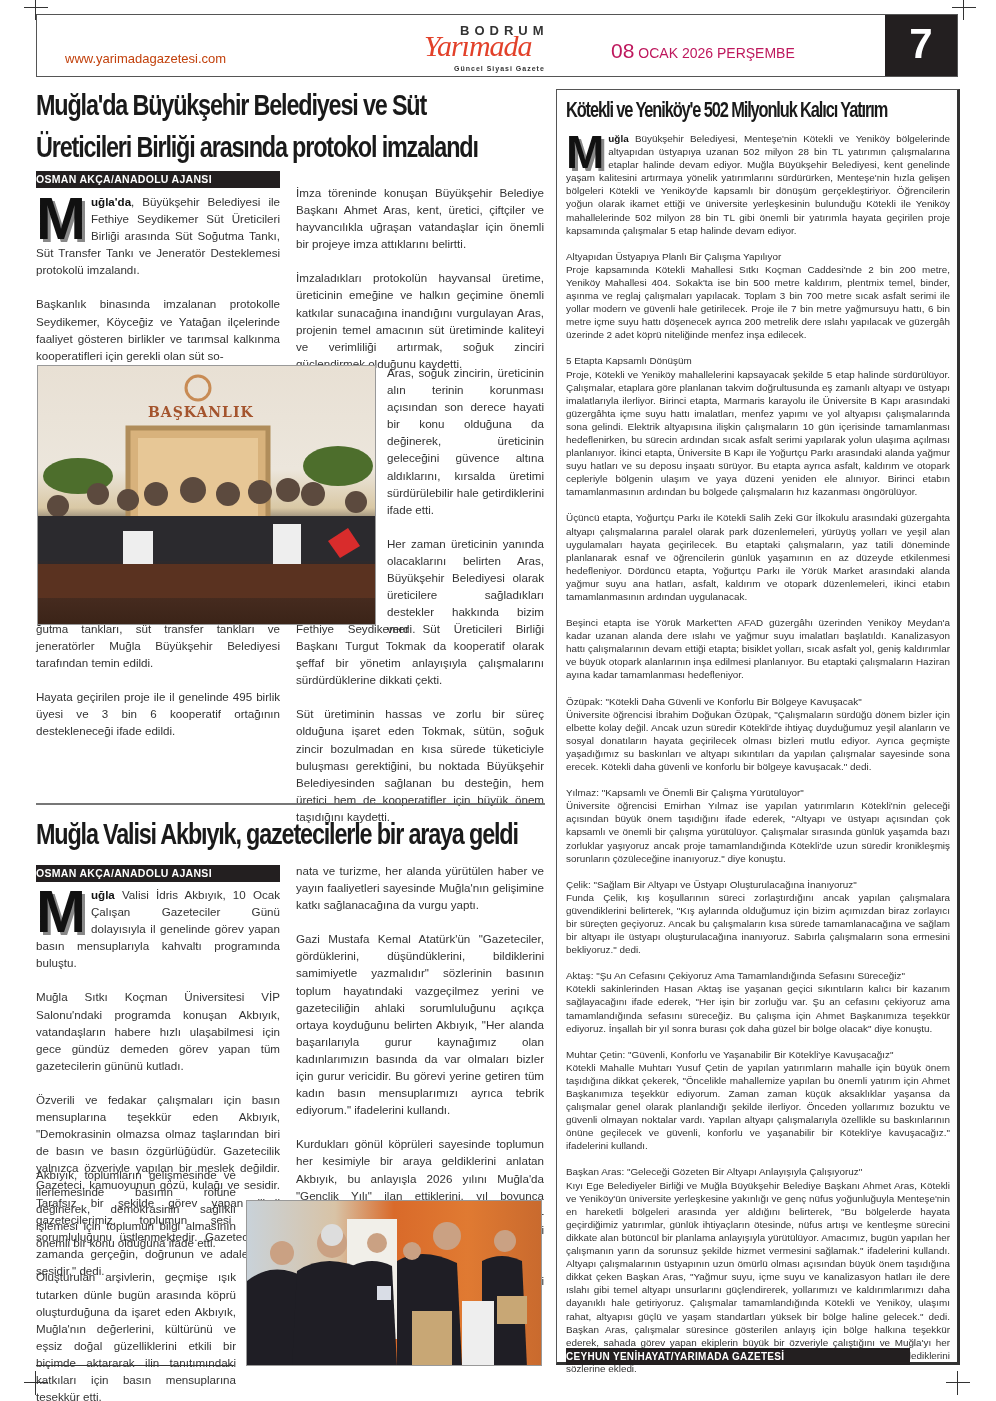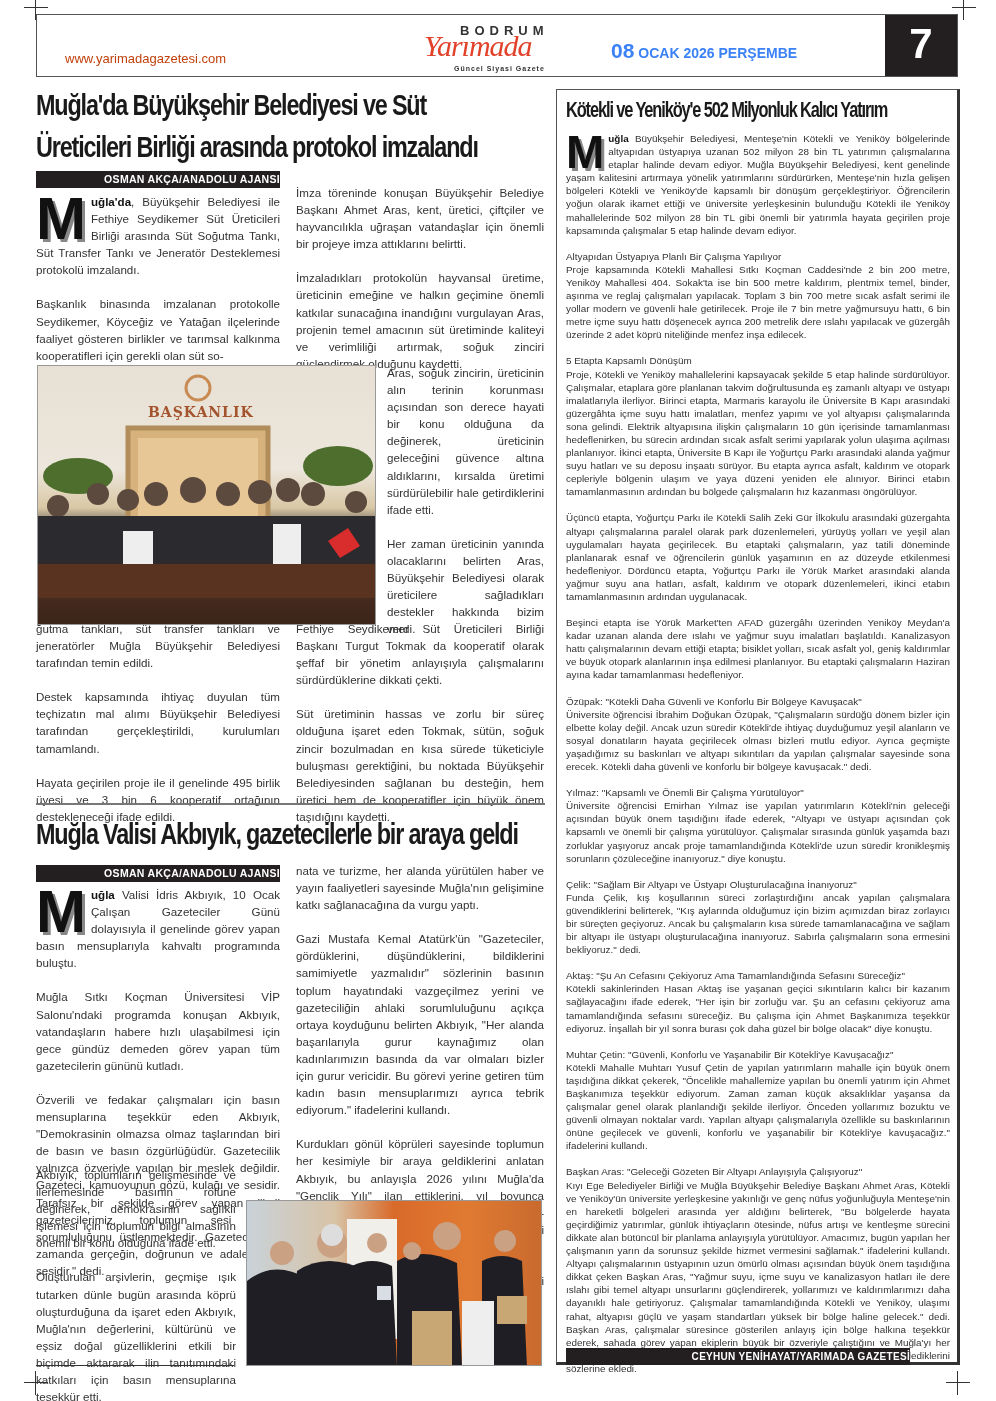--- a/index.html
+++ b/index.html
@@ -6,25 +6,25 @@
 body{width:996px;height:1401px;background:#fff;position:relative;overflow:hidden;font-family:"Liberation Sans",sans-serif;color:#222}
 .crop{position:absolute;width:24px;height:24px}
 .crop:before{content:"";position:absolute;left:11px;top:0;width:1px;height:24px;background:#333}
 .crop:after{content:"";position:absolute;top:11px;left:0;height:1px;width:24px;background:#333}
 #header{position:absolute;left:36px;top:14px;width:922px;height:63px;border:1px solid #555;background:#fff}
 #site-url{position:absolute;left:28px;top:36px;font-size:13px;color:#c2410c}
 #logo{position:absolute;left:387px;top:6px;width:160px;height:54px}
 #logo .top{position:absolute;left:36px;top:2px;font-size:13px;letter-spacing:5px;font-weight:bold;color:#333}
 #logo .main{position:absolute;left:0;top:8px;font-family:Liberation Serif, serif;font-size:30px;color:#e2412a;letter-spacing:-1px;font-style:italic}
 #logo .sub{position:absolute;left:30px;top:44px;font-size:7px;font-weight:bold;color:#333;letter-spacing:1px}
-#date{position:absolute;left:574px;top:24px;font-size:14px;font-weight:bold;color:#3b82f6}
+#date{position:absolute;left:574px;top:24px;font-size:14px;font-weight:normal;color:#be185d}
 #date .day{font-size:21px;margin-right:4px}
 #page-num{position:absolute;right:0;top:0;width:72px;height:61px;background:#231f20;color:#fff;font-size:42px;font-weight:bold;text-align:center;line-height:58px}
 .headline{position:absolute;font-family:"Liberation Sans",sans-serif;font-weight:bold;color:#1a1a1a;letter-spacing:-1.5px;transform-origin:left top}
-.byline{position:absolute;height:17px;background:#231f20;color:#fff;font-size:10.5px;font-weight:bold;text-align:right;line-height:17px;letter-spacing:.3px}
+.byline{position:absolute;height:17px;background:#231f20;color:#fff;font-size:10.5px;font-weight:bold;text-align:left;line-height:17px;letter-spacing:.3px}
 .col{position:absolute;font-size:11.6px;line-height:17.1px;color:#333;text-align:justify}
 .col p{margin-bottom:17px}
 .col p:last-child{margin-bottom:0}
 .drop{float:left;font-family:"Liberation Sans",sans-serif;font-weight:bold;font-size:60px;line-height:48px;margin:2px 5px 0 0;color:#111;text-shadow:3px 3px 0 #888;height:48px}
 .lead{font-weight:bold;color:#111}
 .photo{position:absolute;border:1px solid #999;overflow:hidden}
 .rule{position:absolute;height:2px;background:#777}
 #right-box{position:absolute;left:556px;top:89px;width:404px;height:1276px;border:1px solid #555;border-right:3px solid #333;border-bottom:3px solid #333}
 .rcol{position:absolute;font-size:9.9px;line-height:13.1px;color:#333;text-align:justify}
 .rcol p{margin-bottom:13px}
@@ -99,21 +99,20 @@
   <span style="position:absolute;left:110px;top:38px;font-family:'DejaVu Serif',serif;font-weight:bold;font-size:14px;color:#a4542d;letter-spacing:1px">BAŞKANLIK</span>
 </div>
 
 <div class="col" style="left:387px;top:364px;width:157px">
   <p>Aras, soğuk zincirin, üreticinin alın terinin korunması açısından son derece hayati bir konu olduğuna da değinerek, üreticinin geleceğini güvence altına aldıklarını, kırsalda üretimi sürdürülebilir hale getirdiklerini ifade etti.</p>
   <p>Her zaman üreticinin yanında olacaklarını belirten Aras, Büyükşehir Belediyesi olarak üreticilere sağladıkları destekler hakkında bizim verdi.</p>
 </div>
 
 <div class="col" style="left:36px;top:620px;width:244px">
   <p>ğutma tankları, süt transfer tankları ve jeneratörler Muğla Büyükşehir Belediyesi tarafından temin edildi.</p>
-  <p>Destek kapsamında ihtiyaç duyulan tüm teçhizatın mal alımı Büyükşehir Belediyesi tarafından gerçekleştirildi, kurulumları tamamlandı.</p>
   <p>Hayata geçirilen proje ile il genelinde 495 birlik üyesi ve 3 bin 6 kooperatif ortağının destekleneceği ifade edildi.</p>
 </div>
 
 <div class="col" style="left:296px;top:620px;width:248px">
   <p>Fethiye Seydikemer Süt Üreticileri Birliği Başkanı Turgut Tokmak da kooperatif olarak şeffaf bir yönetim anlayışıyla çalışmalarını sürdürdüklerine dikkati çekti.</p>
   <p>Süt üretiminin hassas ve zorlu bir süreç olduğuna işaret eden Tokmak, sütün, soğuk zincir bozulmadan en kısa sürede tüketiciyle buluşması gerektiğini, bu noktada Büyükşehir Belediyesinden sağlanan bu desteğin, hem üretici hem de kooperatifler için büyük önem taşıdığını kaydetti.</p>
 </div>
 
 <div class="rule" style="left:36px;top:803px;width:509px"></div>
 

